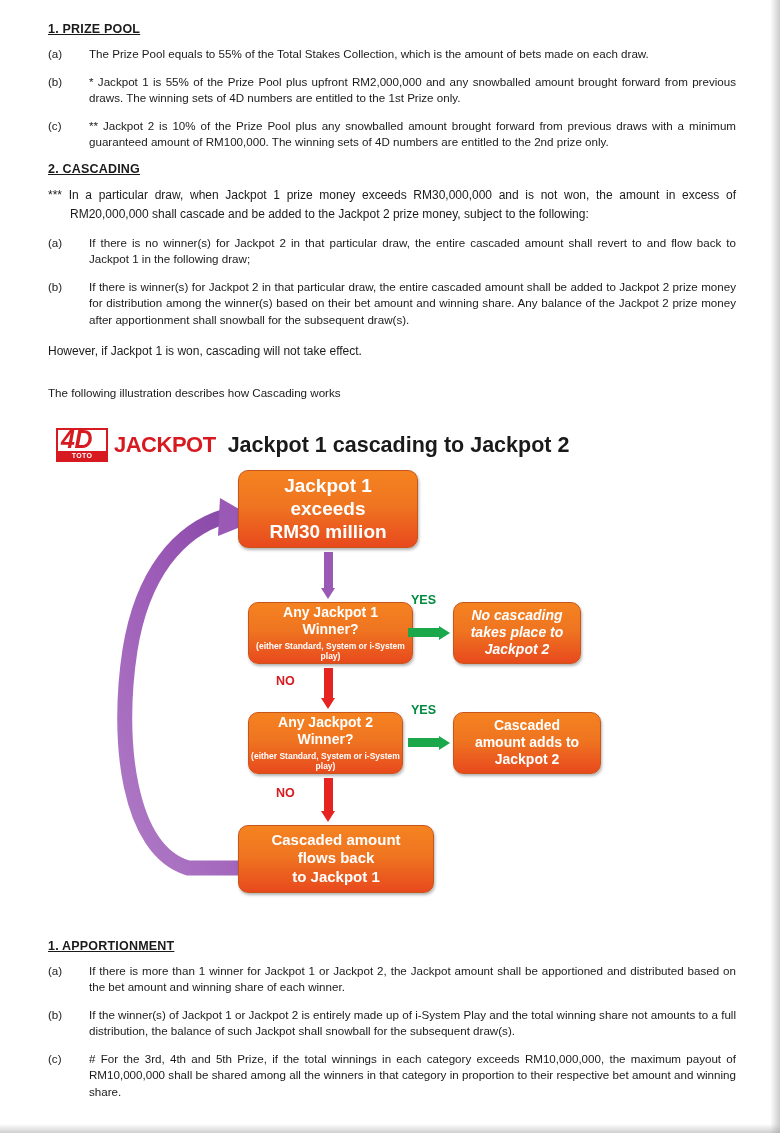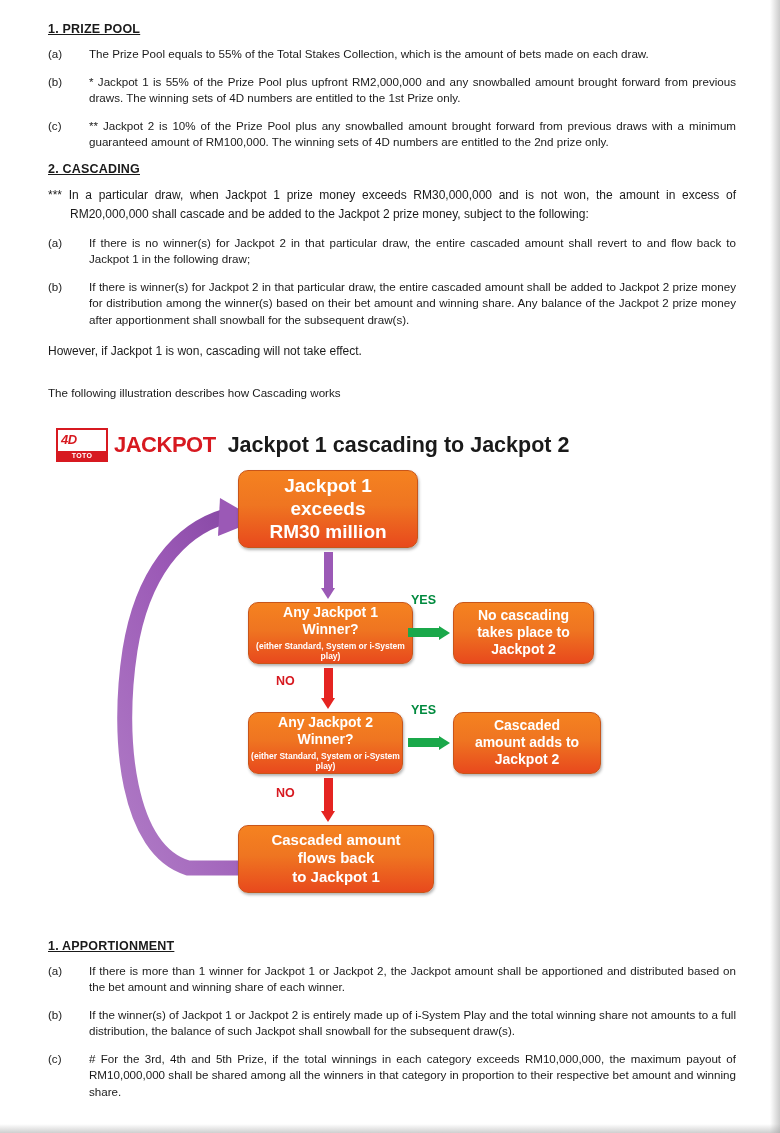--- a/index.html
+++ b/index.html
@@ -107,21 +107,21 @@
     border: 2px solid #d71920;
     background: #ffffff;
     position: relative;
     box-sizing: border-box;
     margin-right: 6px;
     display: flex;
     flex-direction: column;
     justify-content: space-between;
   }
   .logo-4d .big {
-    font-size: 13px;
+    font-size: 25px;
     font-weight: bold;
     font-style: italic;
     color: #d71920;
     line-height: 19px;
     padding-left: 3px;
     letter-spacing: -0.5px;
   }
   .logo-4d .toto {
     background: #d71920;
     color: #ffffff;
@@ -184,23 +184,24 @@
   .node-q1 {
     left: 200px;
     top: 132px;
     width: 165px;
     height: 62px;
     font-size: 14px;
   }
   .node-r1 {
     left: 405px;
     top: 132px;
-    width: 141px;
+    width: 128px;
     height: 62px;
     font-size: 14px;
+    font-style: italic;
   }
   .node-q2 {
     left: 200px;
     top: 242px;
     width: 155px;
     height: 62px;
     font-size: 14px;
   }
   .node-r2 {
     left: 405px;

